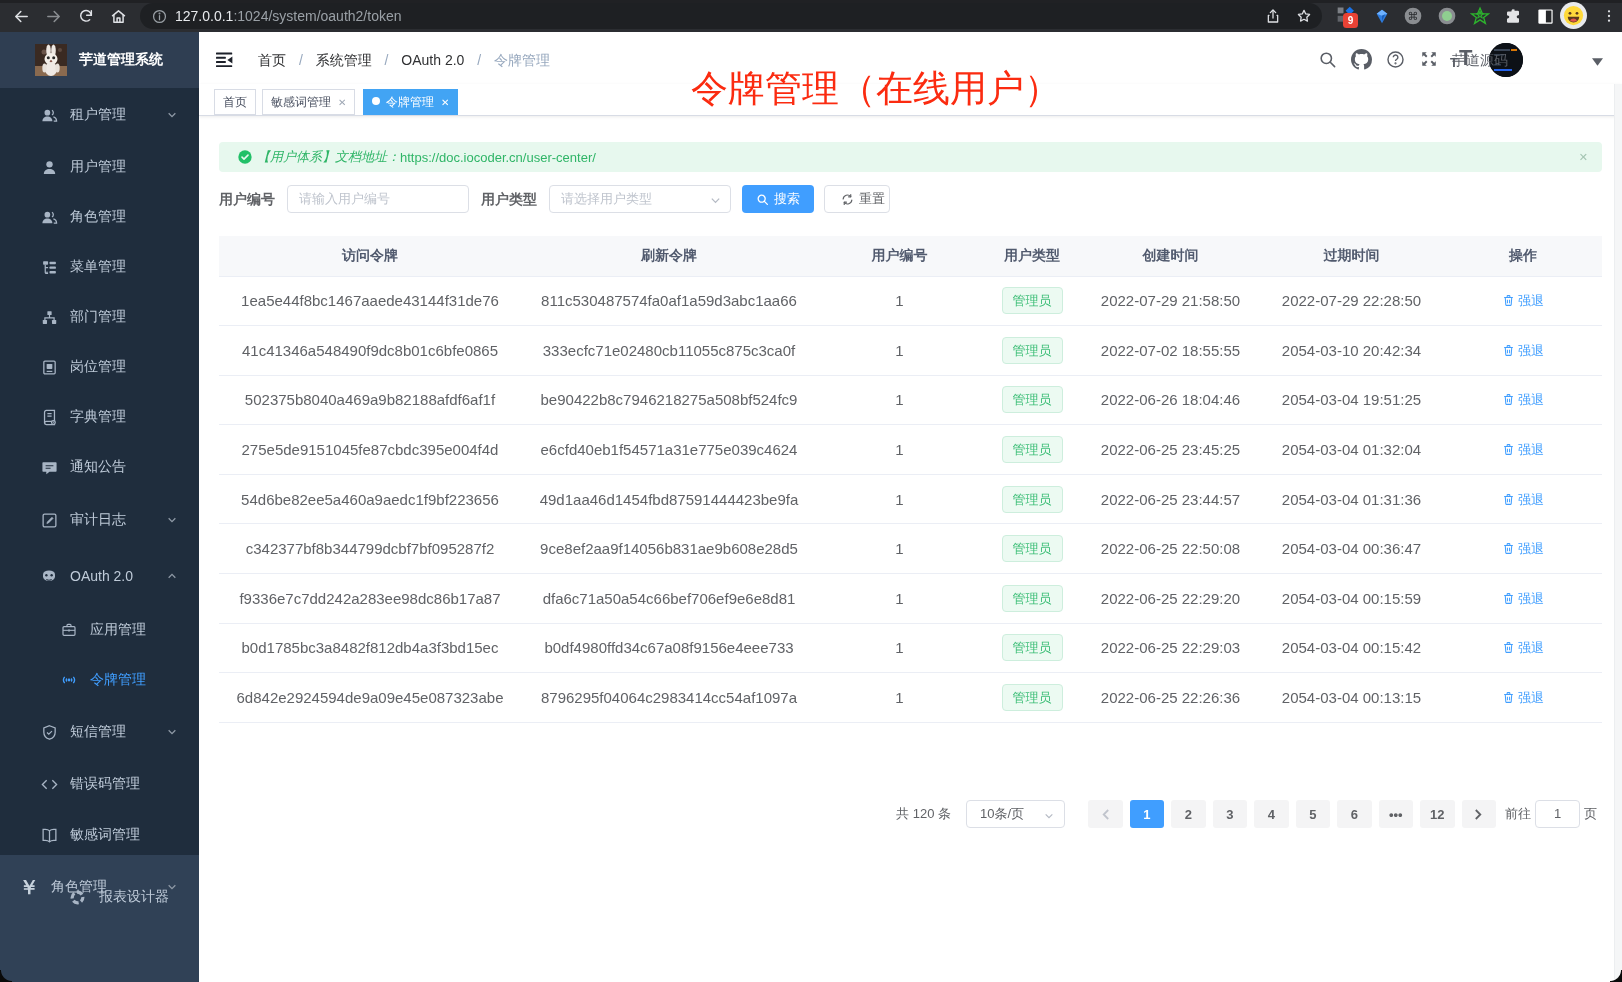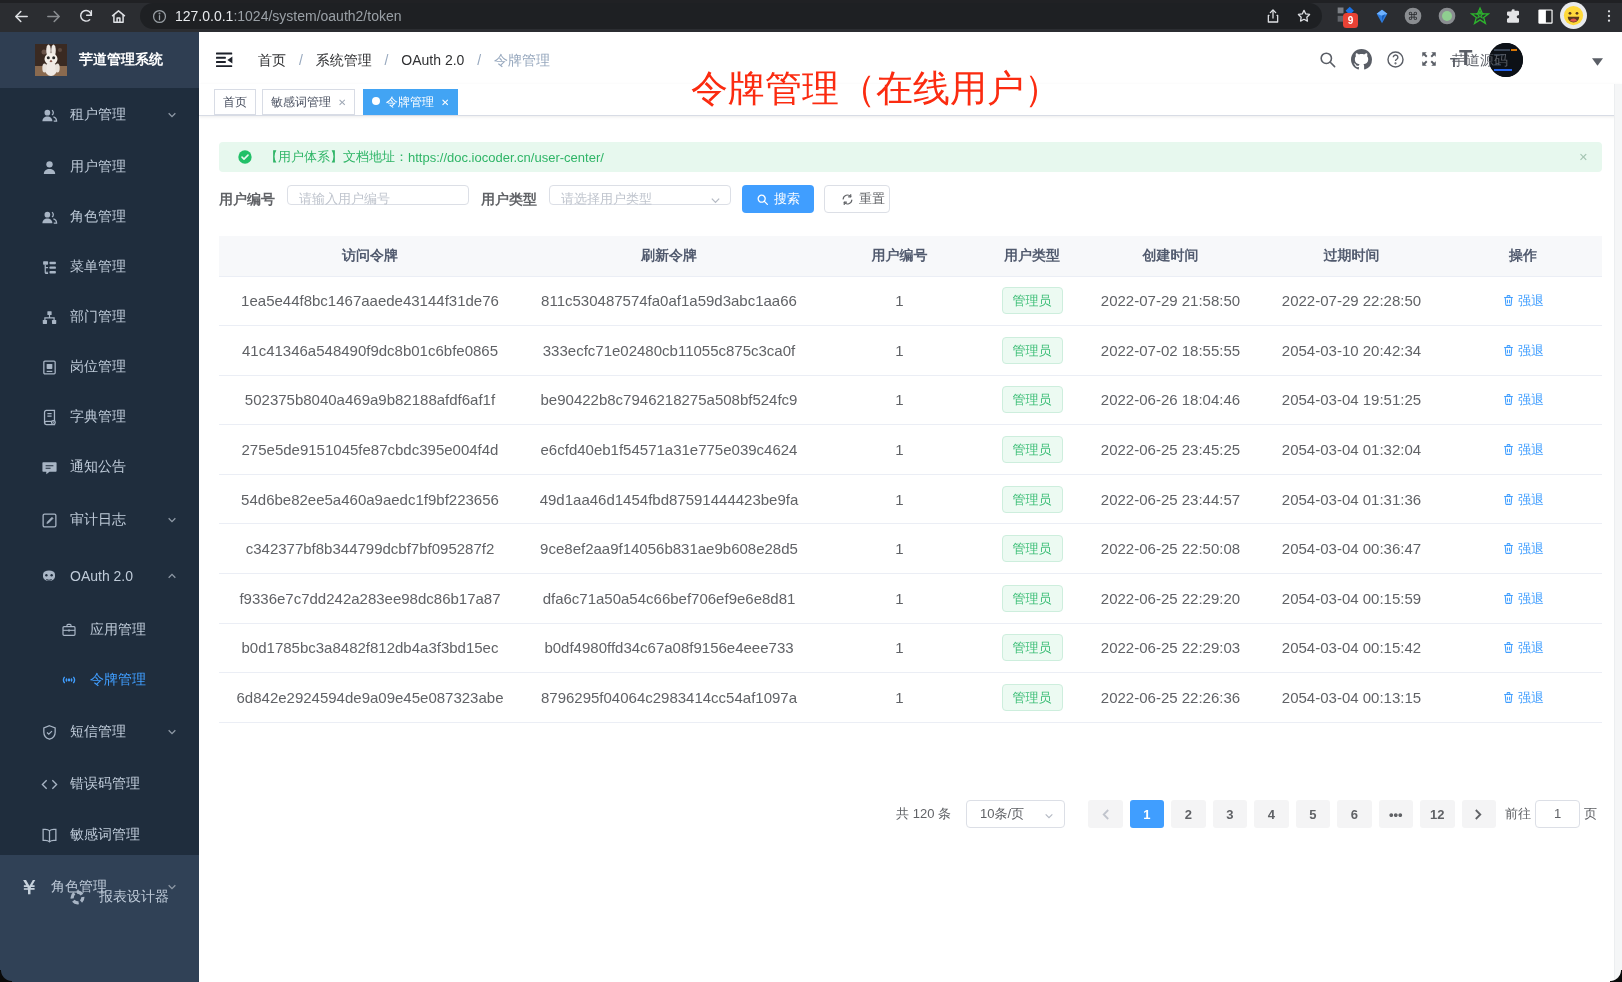--- a/index.html
+++ b/index.html
@@ -51,21 +51,21 @@
 .ttab .tx { color:#9ea7b4; margin-left:7px; font-size:10px; }
 .ttab.on { background:#42a4f4; border-color:#42a4f4; color:#fff; }
 .ttab.on .dot { display:inline-block; width:8px; height:8px; border-radius:50%; background:#fff; margin-right:6px; position:relative; top:-1px;}
 .ttab.on .tx { color:#fff; }
 
 
 .alert { position:absolute; left:219px; top:142px; width:1383px; height:30px; background:#e7f8ee; border-radius:4px;
   display:flex; align-items:center; font-size:13px; color:#2fb567; }
 .alert .close { position:absolute; right:14px; color:#a3c4b1; font-size:11px; }
 .flabel { position:absolute; top:185px; height:28px; line-height:28px; font-size:14px; font-weight:700; color:#606266; }
-.finput { position:absolute; top:185px; height:20px; border:1px solid #dcdfe6; border-radius:4px; background:#fff;
+.finput { position:absolute; top:185px; height:28px; border:1px solid #dcdfe6; border-radius:4px; background:#fff;
   font-size:13px; color:#bfc4cd; line-height:26px; padding-left:11px; }
 .fsel .sarr { position:absolute; right:9px; top:9px; }
 .btn { position:absolute; top:185px; height:28px; border-radius:4px; font-size:13px; display:flex;
   align-items:center; justify-content:center; }
 .btn.blue { background:#409eff; color:#fff; }
 .btn.plain { background:#fff; border:1px solid #dcdfe6; color:#606266;padding-left:12px; }
 
 
 .tbl { position:absolute; left:219px; top:236px; width:1383px; border-collapse:collapse; table-layout:fixed;
   font-size:14px; color:#606266; }
@@ -454,21 +454,21 @@
   <div class="ttab" style="left:214px;">首页</div>
   <div class="ttab" style="left:262px;text-align:right;">敏感词管理<span class="tx">✕</span></div>
   <div class="ttab on" style="left:363px;"><span class="dot"></span>令牌管理<span class="tx">✕</span></div>
 </div>
 <div id="content">
   <div class="alert">
     <svg style="margin-left:18px;" width="16" height="16" viewBox="0 0 24 24">
         <circle cx="12" cy="12" r="10" fill="#22c068"></circle>
         <path d="M7.5 12.2l3 3 6-6" fill="none" stroke="#e7f8ee" stroke-width="2.4" stroke-linecap="round" stroke-linejoin="round"></path>
       </svg>
-    <span style="margin-left:12px;">【用户体系】文档地址：</span>
+    <span style="margin-left:4px;font-style:italic;">【用户体系】文档地址：</span>
       <span>https://doc.iocoder.cn/user-center/</span>
     <span class="close">✕</span>
   </div>
   <div class="flabel" style="left:219px;">用户编号</div>
   <div class="finput" style="left:287px;width:182px;">请输入用户编号</div>
   <div class="flabel" style="left:481px;">用户类型</div>
   <div class="finput fsel" style="left:549px;width:182px;">请选择用户类型
     <svg class="sarr" width="11" height="11" viewBox="0 0 12 12" fill="none" stroke="#b5bac4" stroke-width="1.4">
         <path d="M2 4l4 4 4-4"></path>
       </svg>

